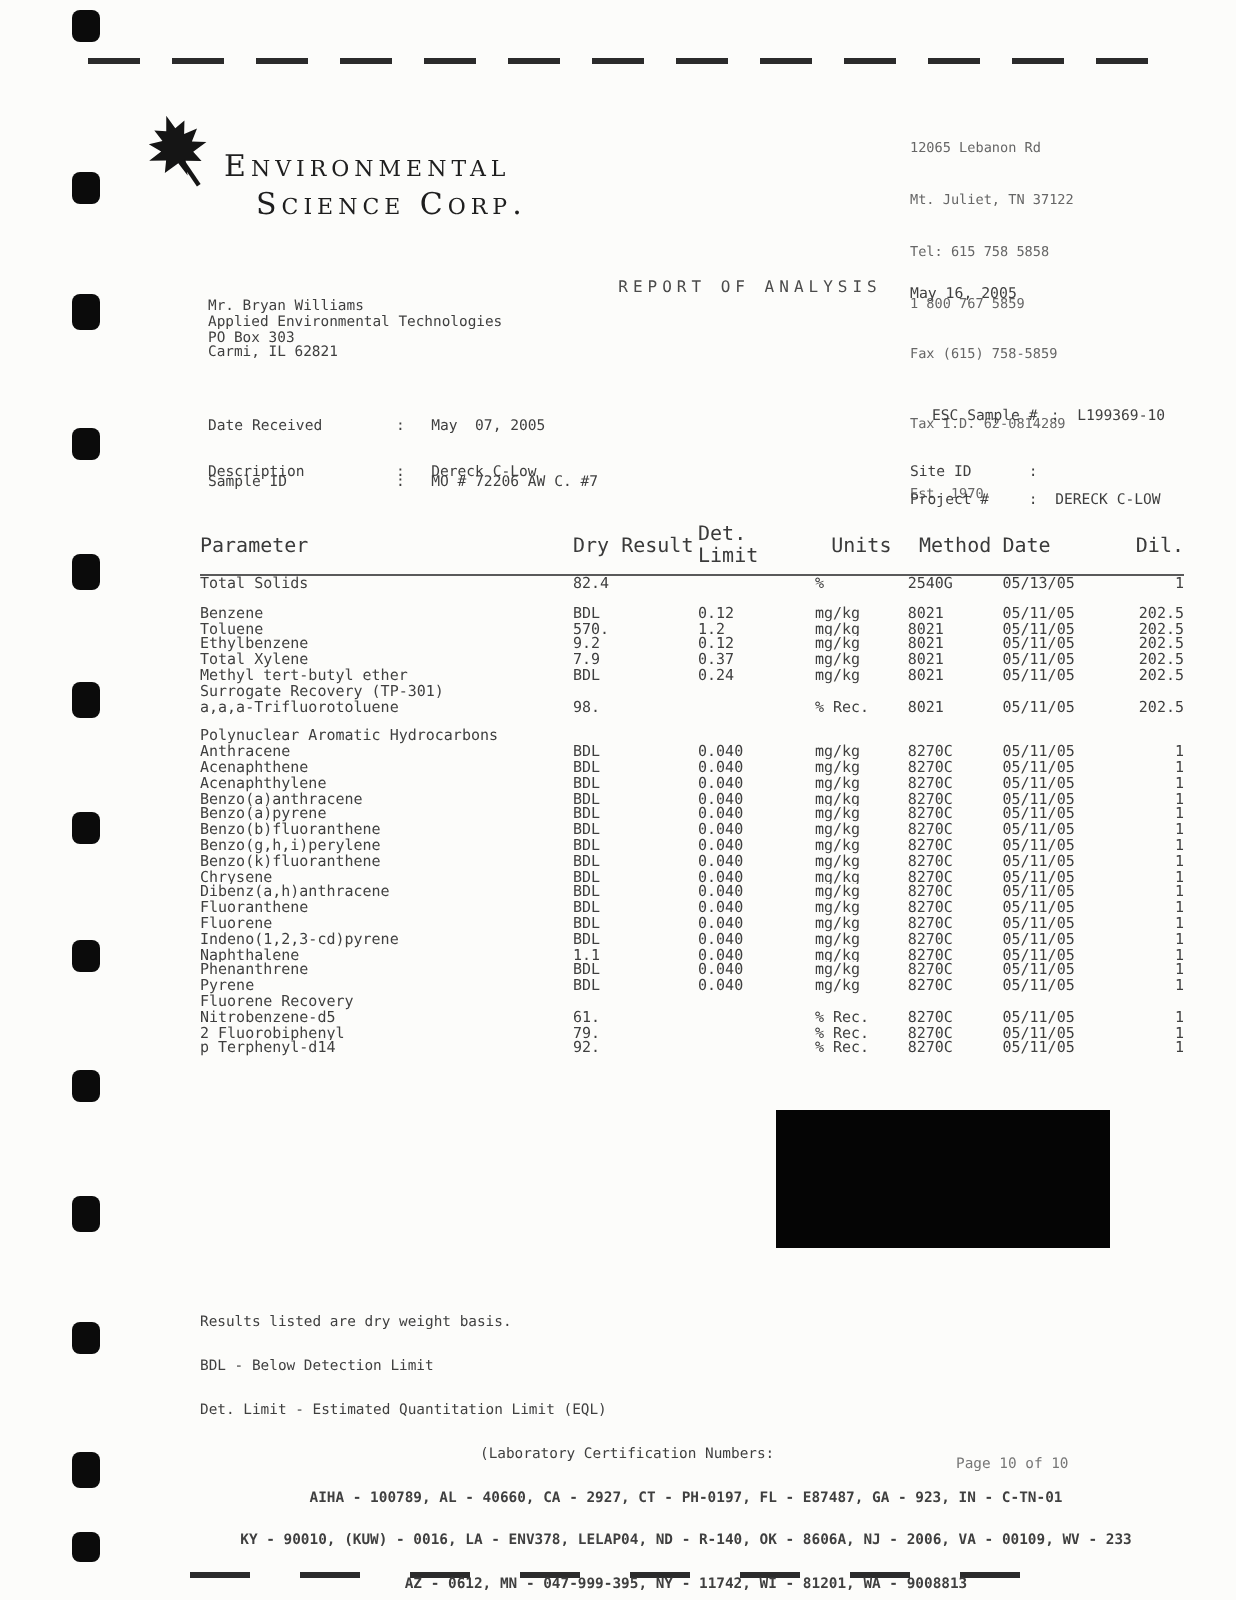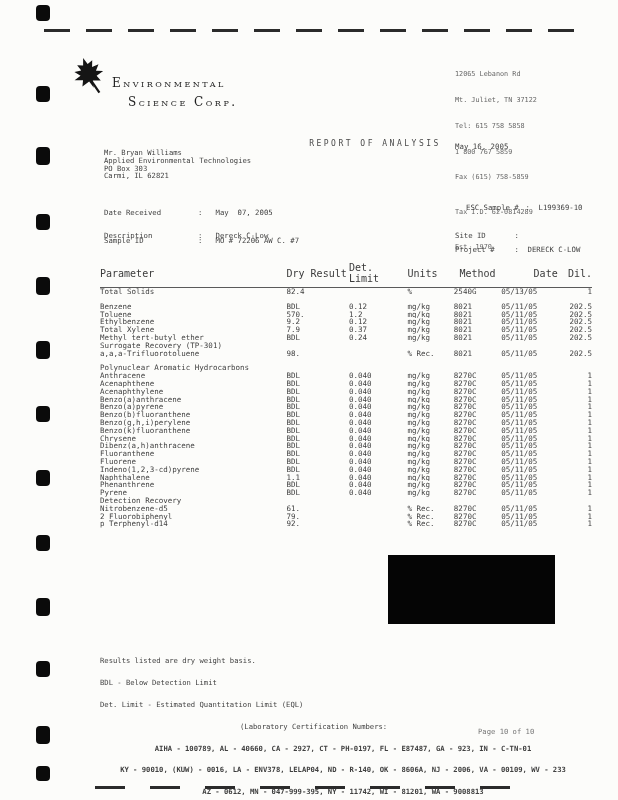--- a/index.html
+++ b/index.html
@@ -19,21 +19,21 @@
     background:repeating-linear-gradient(90deg,#2b2b2b 0 26px, transparent 26px 42px); }
   .dash-top { left:44px; top:29px; width:532px; }
   .dash-bottom { left:95px; top:786px; width:430px; height:3px;
     background:repeating-linear-gradient(90deg,#2b2b2b 0 30px, transparent 30px 55px); }
 
   
   .logo { position:absolute; left:70px; top:55px; width:40px; height:42px; }
   .logo svg { transform:rotate(-18deg); }
   .company { position:absolute; left:112px; top:74px;
     font-family:"DejaVu Serif", serif; font-variant:small-caps;
-    letter-spacing:2.5px; font-size:12px; line-height:19px; color:#1e1e1e; }
+    letter-spacing:2.5px; font-size:15px; line-height:19px; color:#1e1e1e; }
   .company .line2 { margin-left:16px; }
   .address { position:absolute; left:455px; top:53px;
     font-size:6.8px; line-height:8.6px; color:#666; white-space:pre; }
   .address .taxid { margin-top:9px; }
   .address .est { margin-top:9px; }
 
   .title { position:absolute; left:270px; top:139px; width:210px; text-align:center;
     font-size:8px; letter-spacing:2.5px; color:#4a4a4a; }
   .report-date { position:absolute; left:455px; top:142px; font-size:7.4px; }
 
@@ -53,25 +53,25 @@
   table.results { position:absolute; left:100px; top:262px; width:492px;
     border-collapse:collapse; table-layout:fixed; }
   table.results th { font-size:10px; font-weight:normal; color:#3a3a3a;
     border-bottom:1px solid #5a5a5a; padding:0 0 3px 0; }
   table.results td { font-size:7.5px; line-height:7.8px; padding:0; overflow:hidden; white-space:nowrap; }
   .col-parameter { width:185px; text-align:left; }
   td.col-parameter { padding-left:8px; }
   .col-result { width:62px; text-align:left; }
   .col-det_limit { width:58px; text-align:left; }
   .col-units { width:46px; text-align:left; padding-left:14px; }
-  th.col-units { padding-left:0; }
+  th.col-units { padding-left:0; text-align:center; }
   .col-method { width:47px; text-align:left; padding-left:6px; }
   th.col-method { padding-left:0; text-align:center; }
   .col-date { width:56px; text-align:left; padding-left:10px; }
-  th.col-date { padding-left:0; text-align:right; }
+  th.col-date { padding-left:0; text-align:left; }
   .col-dil { width:34px; text-align:right; }
   td.section { text-align:left; }
   td.spacer { height:7px; }
 
   .redaction { position:absolute; left:388px; top:555px; width:167px; height:69px; background:#050505; }
 
   
   .footer { position:absolute; left:100px; top:643px; width:486px;
     font-size:7.2px; line-height:7.2px; white-space:pre; }
   .footer .cert-header { margin-left:140px; margin-top:1px; }
@@ -372,21 +372,21 @@
         <tr>
           <td class="col-parameter">Pyrene</td>
           <td class="col-result">BDL</td>
           <td class="col-det_limit">0.040</td>
           <td class="col-units">mg/kg</td>
           <td class="col-method">8270C</td>
           <td class="col-date">05/11/05</td>
           <td class="col-dil">1</td>
         </tr>
         <tr>
-          <td colspan="7" class="section">Detection Recovery</td>
+          <td colspan="7" class="section">Fluorene Recovery</td>
         </tr>
         <tr>
           <td class="col-parameter">Nitrobenzene-d5</td>
           <td class="col-result">61.</td>
           <td class="col-det_limit"></td>
           <td class="col-units">% Rec.</td>
           <td class="col-method">8270C</td>
           <td class="col-date">05/11/05</td>
           <td class="col-dil">1</td>
         </tr>

